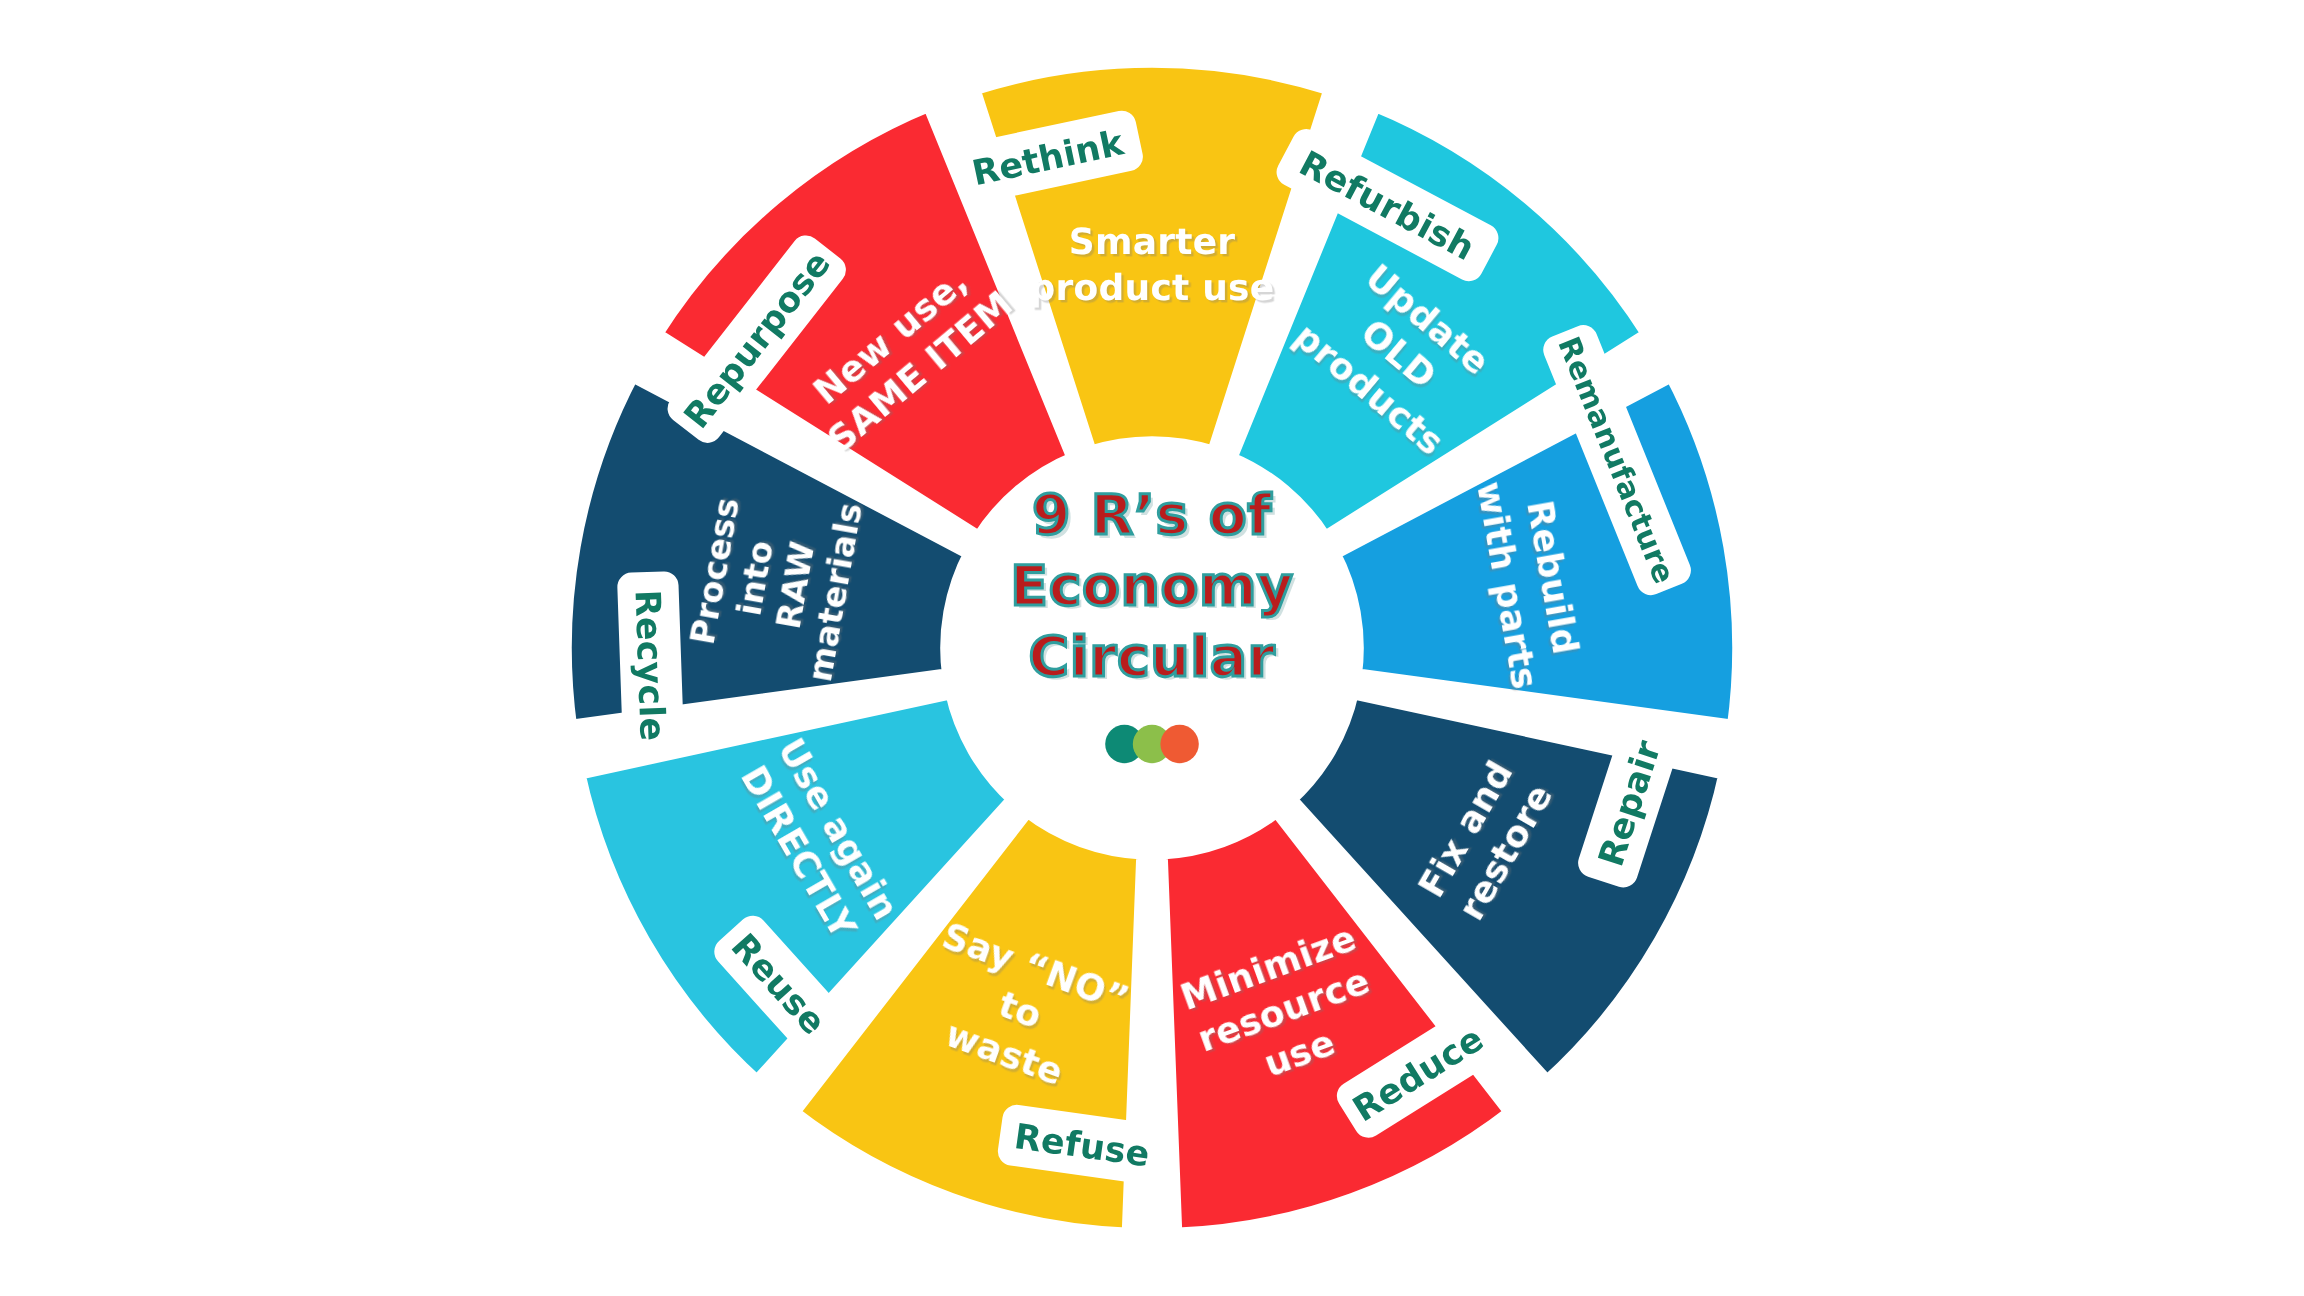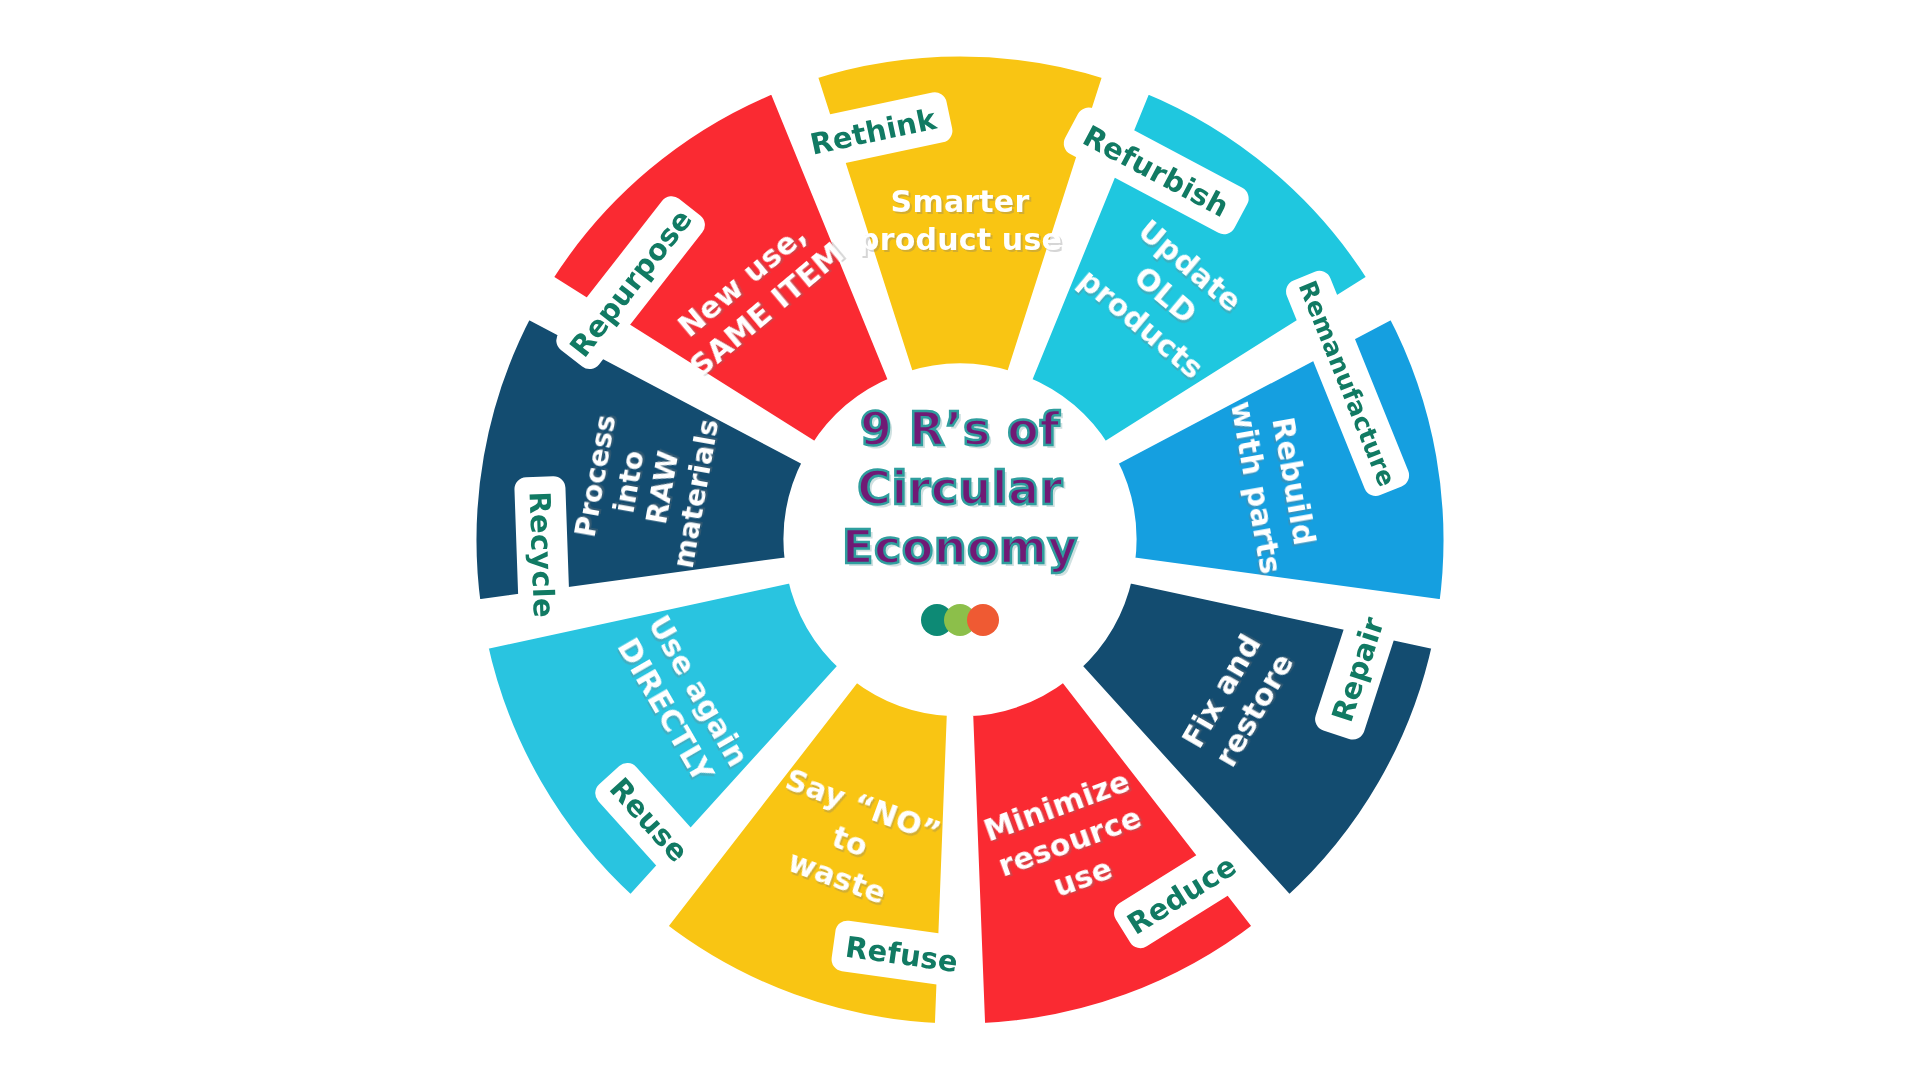--- a/index.html
+++ b/index.html
@@ -63,21 +63,21 @@
     top: 400px;
     width: 400px;
     text-align: center;
     pointer-events: none;
   }
   .title-line {
     font-family: "DejaVu Sans", sans-serif;
     font-weight: bold;
     font-size: 46px;
     line-height: 1.28;
-    color: #701a75;
+    color: #b91c1c;
     -webkit-text-stroke: 2.5px #2f9e9e;
     text-shadow: 3px 3px 0 rgba(120,170,170,0.35);
     letter-spacing: 0.5px;
     white-space: nowrap;
   }
   #dots {
     margin-top: 26px;
     display: flex;
     justify-content: center;
     align-items: center;
@@ -182,22 +182,22 @@
         </g>
         <g transform="translate(630.6115049923901 282.65350331387504) rotate(308)">
           <rect x="-95.91" y="-25.5" width="191.82" height="51" rx="12" class="pill-rect"></rect>
           <text class="pill-text" text-anchor="middle" x="0" y="10.44" fill="#117a63">Repurpose</text>
         </g>
       </g>
   </svg>
 
   <div id="center-block">
     <div class="title-line">9 R’s of</div>
+    <div class="title-line">Economy</div>
     <div class="title-line">Circular</div>
-    <div class="title-line">Economy</div>
     <div id="dots">
       <span class="dot d1" style="background: rgb(13, 138, 117);"></span>
       <span class="dot d2" style="background: rgb(140, 191, 74);"></span>
       <span class="dot d3" style="background: rgb(239, 90, 51);"></span>
     </div>
   </div>
 
 </div>
 
 </body></html>

